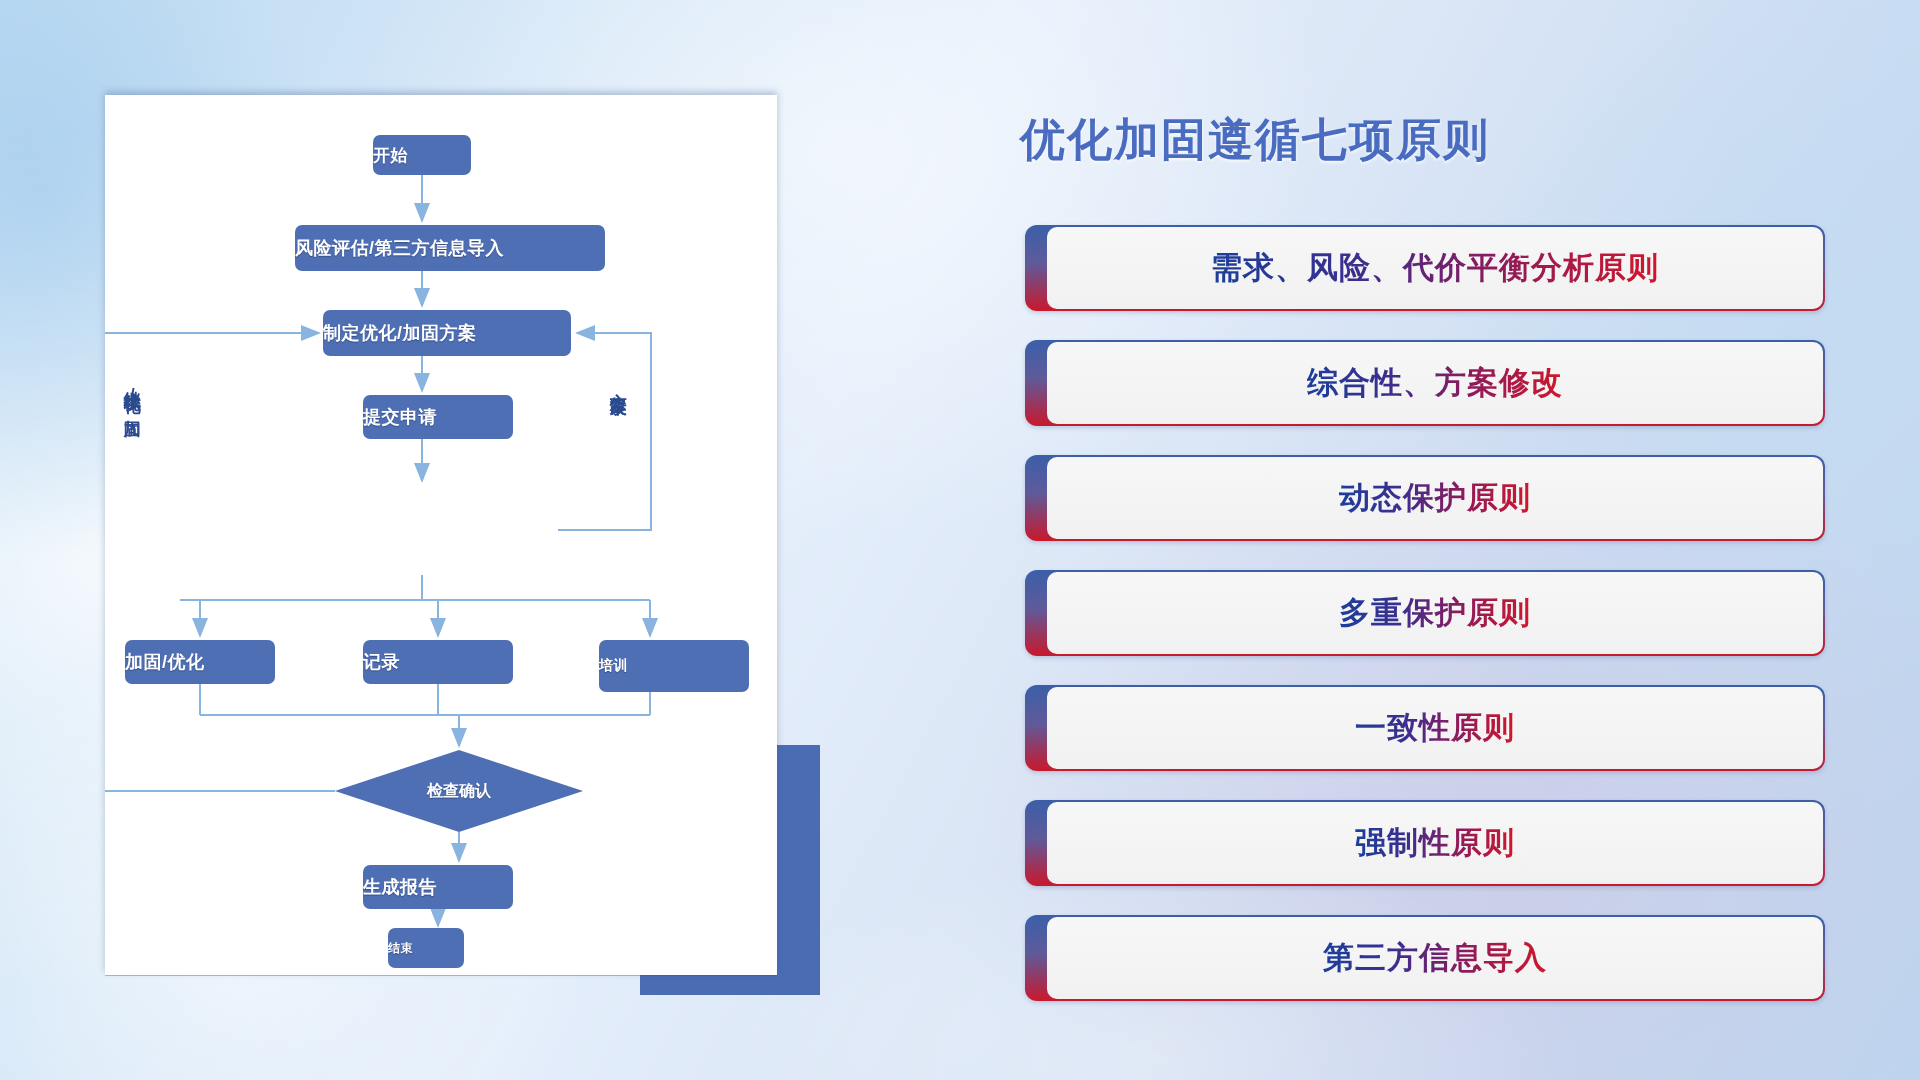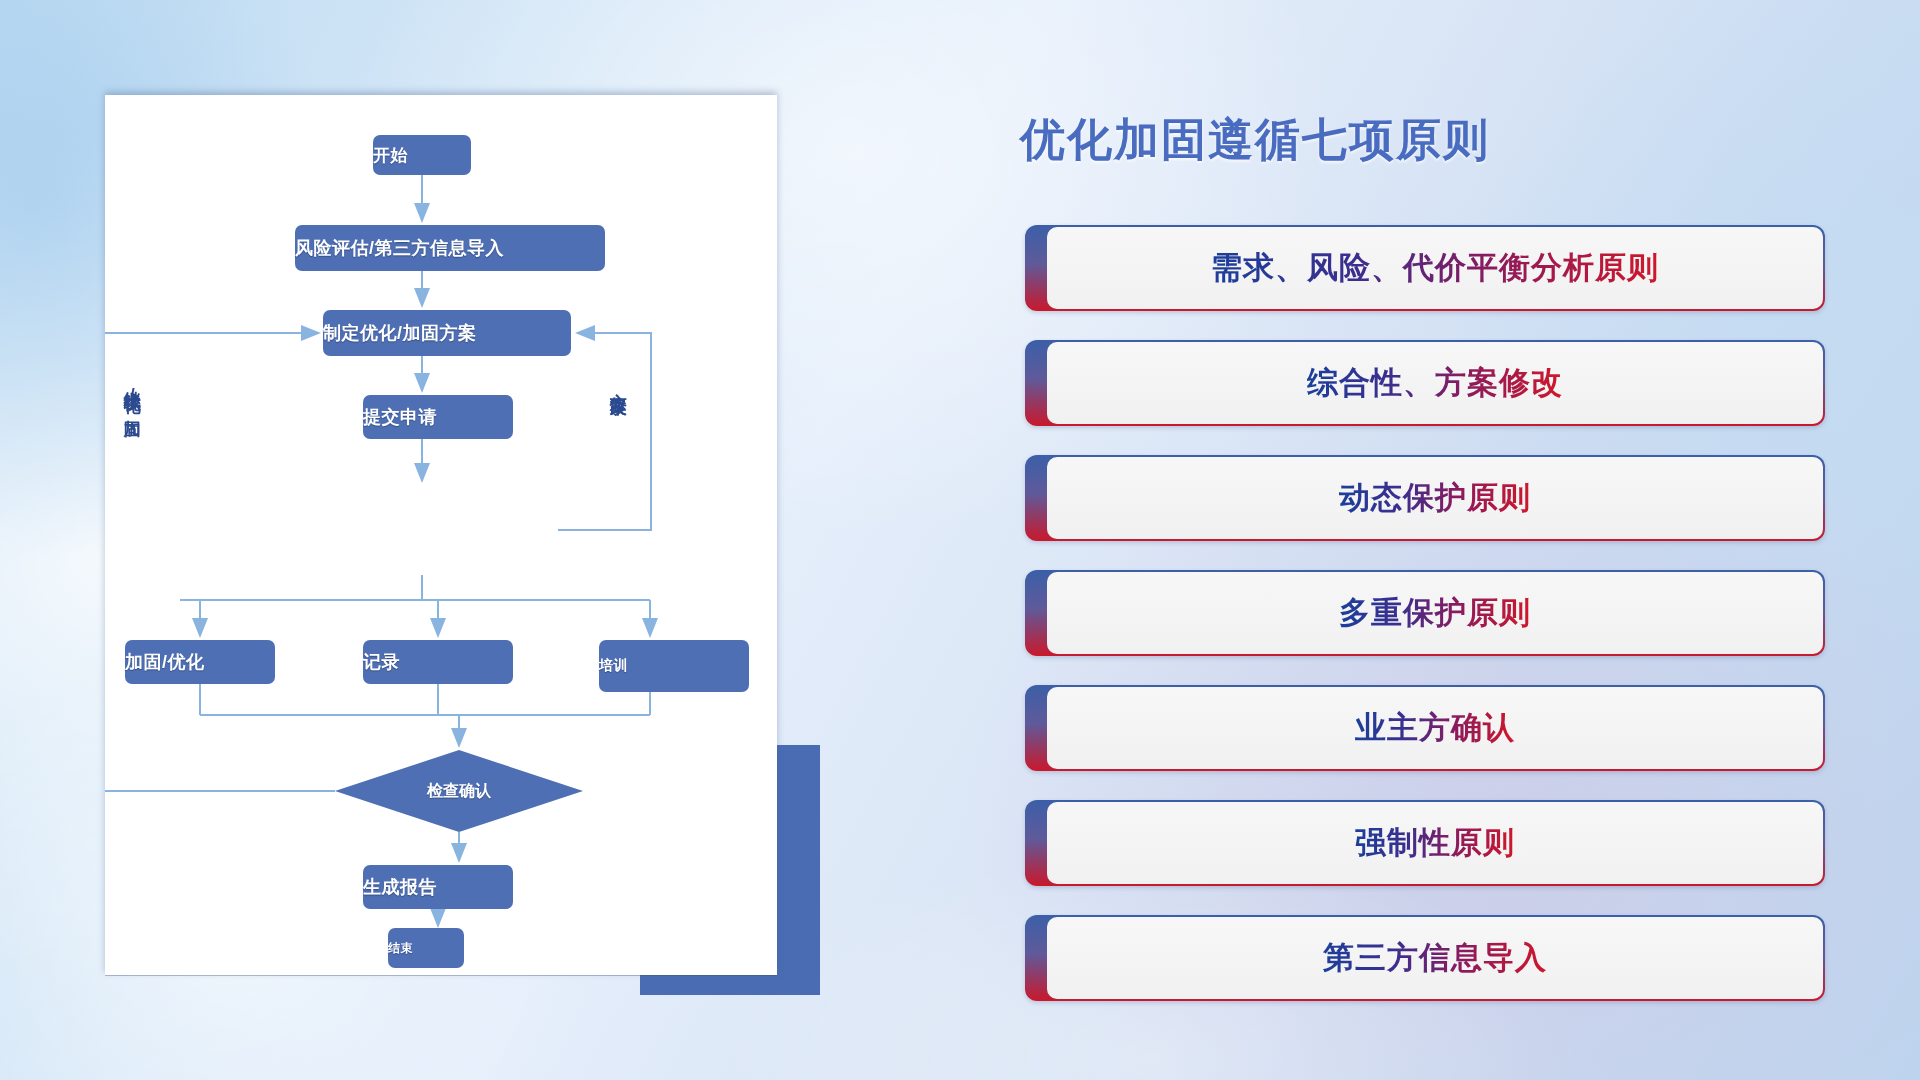--- a/index.html
+++ b/index.html
@@ -213,21 +213,21 @@
     </div>
 
     <div class="pbox">
       <div class="pbox-inner">
         <span class="ptext">多重保护原则</span>
       </div>
     </div>
 
     <div class="pbox">
       <div class="pbox-inner">
-        <span class="ptext">业主方确认</span>
+        <span class="ptext">一致性原则</span>
       </div>
     </div>
 
     <div class="pbox">
       <div class="pbox-inner">
         <span class="ptext">强制性原则</span>
       </div>
     </div>
 
     <div class="pbox">

